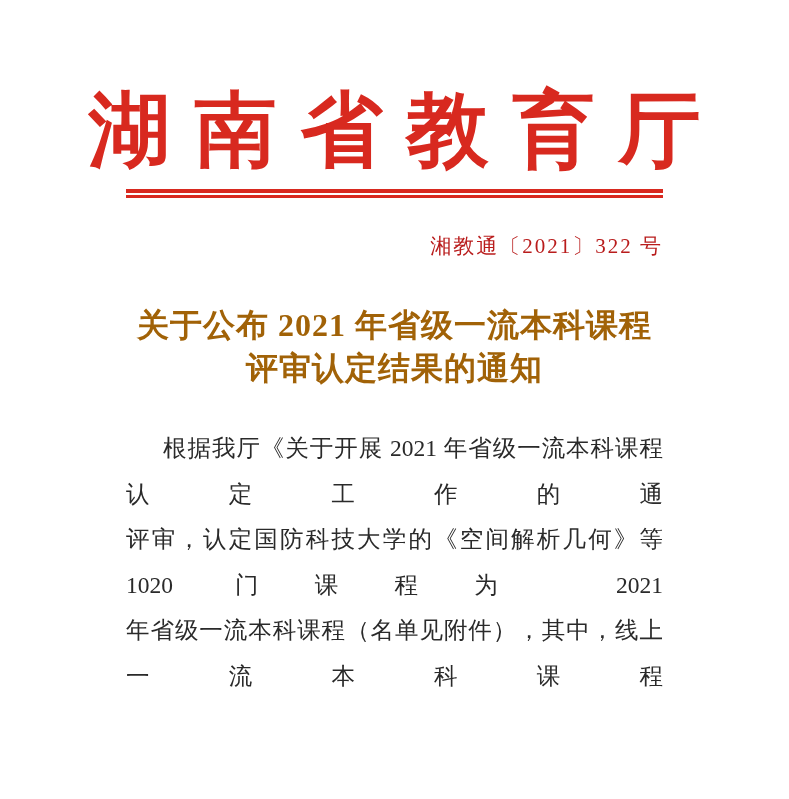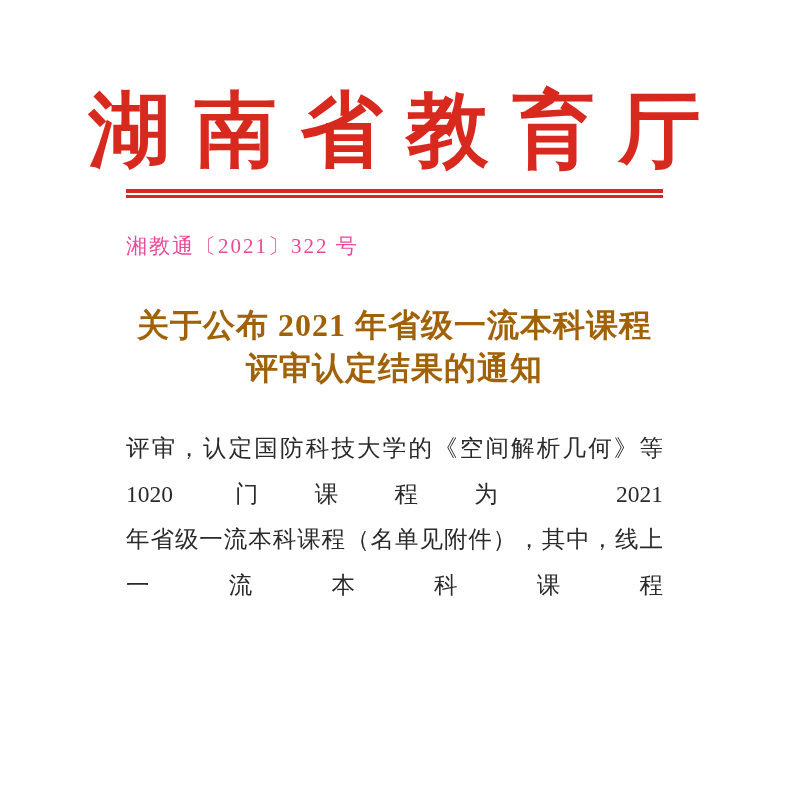--- a/index.html
+++ b/index.html
@@ -32,23 +32,24 @@
     white-space: nowrap;
   }
   .red-divider {
     margin: 17px 72px 0 72px;
     height: 2px;
     border-top: 4px solid #d8291f;
     border-bottom: 3px solid #d8291f;
   }
   .doc-number {
     margin: 34px 72px 0 72px;
+    text-align: right;
     font-size: 21px;
     letter-spacing: 2px;
-    color: #ec4899;
+    color: #b91c1c;
   }
   .notice-title {
     margin-top: 44px;
     text-align: center;
     font-size: 32px;
     line-height: 43px;
     font-weight: 700;
     color: #a16207;
     letter-spacing: 1px;
   }
@@ -82,18 +83,19 @@
   <div class="red-divider"></div>
 
   <div class="doc-number">湘教通〔2021〕322 号</div>
 
   <div class="notice-title">
     <div>关于公布 2021 年省级一流本科课程</div>
     <div>评审认定结果的通知</div>
   </div>
 
   <div class="body-text">
+    <div class="body-line fill indent">根据我厅《关于开展 2021 年省级一流本科课程认定工作的通</div>
     <div class="body-line fill">评审，认定国防科技大学的《空间解析几何》等 1020 门课程为 2021</div>
     <div class="body-line fill">年省级一流本科课程（名单见附件），其中，线上一流本科课程</div>
 
   </div>
 
 </div>
 
 </body></html>

